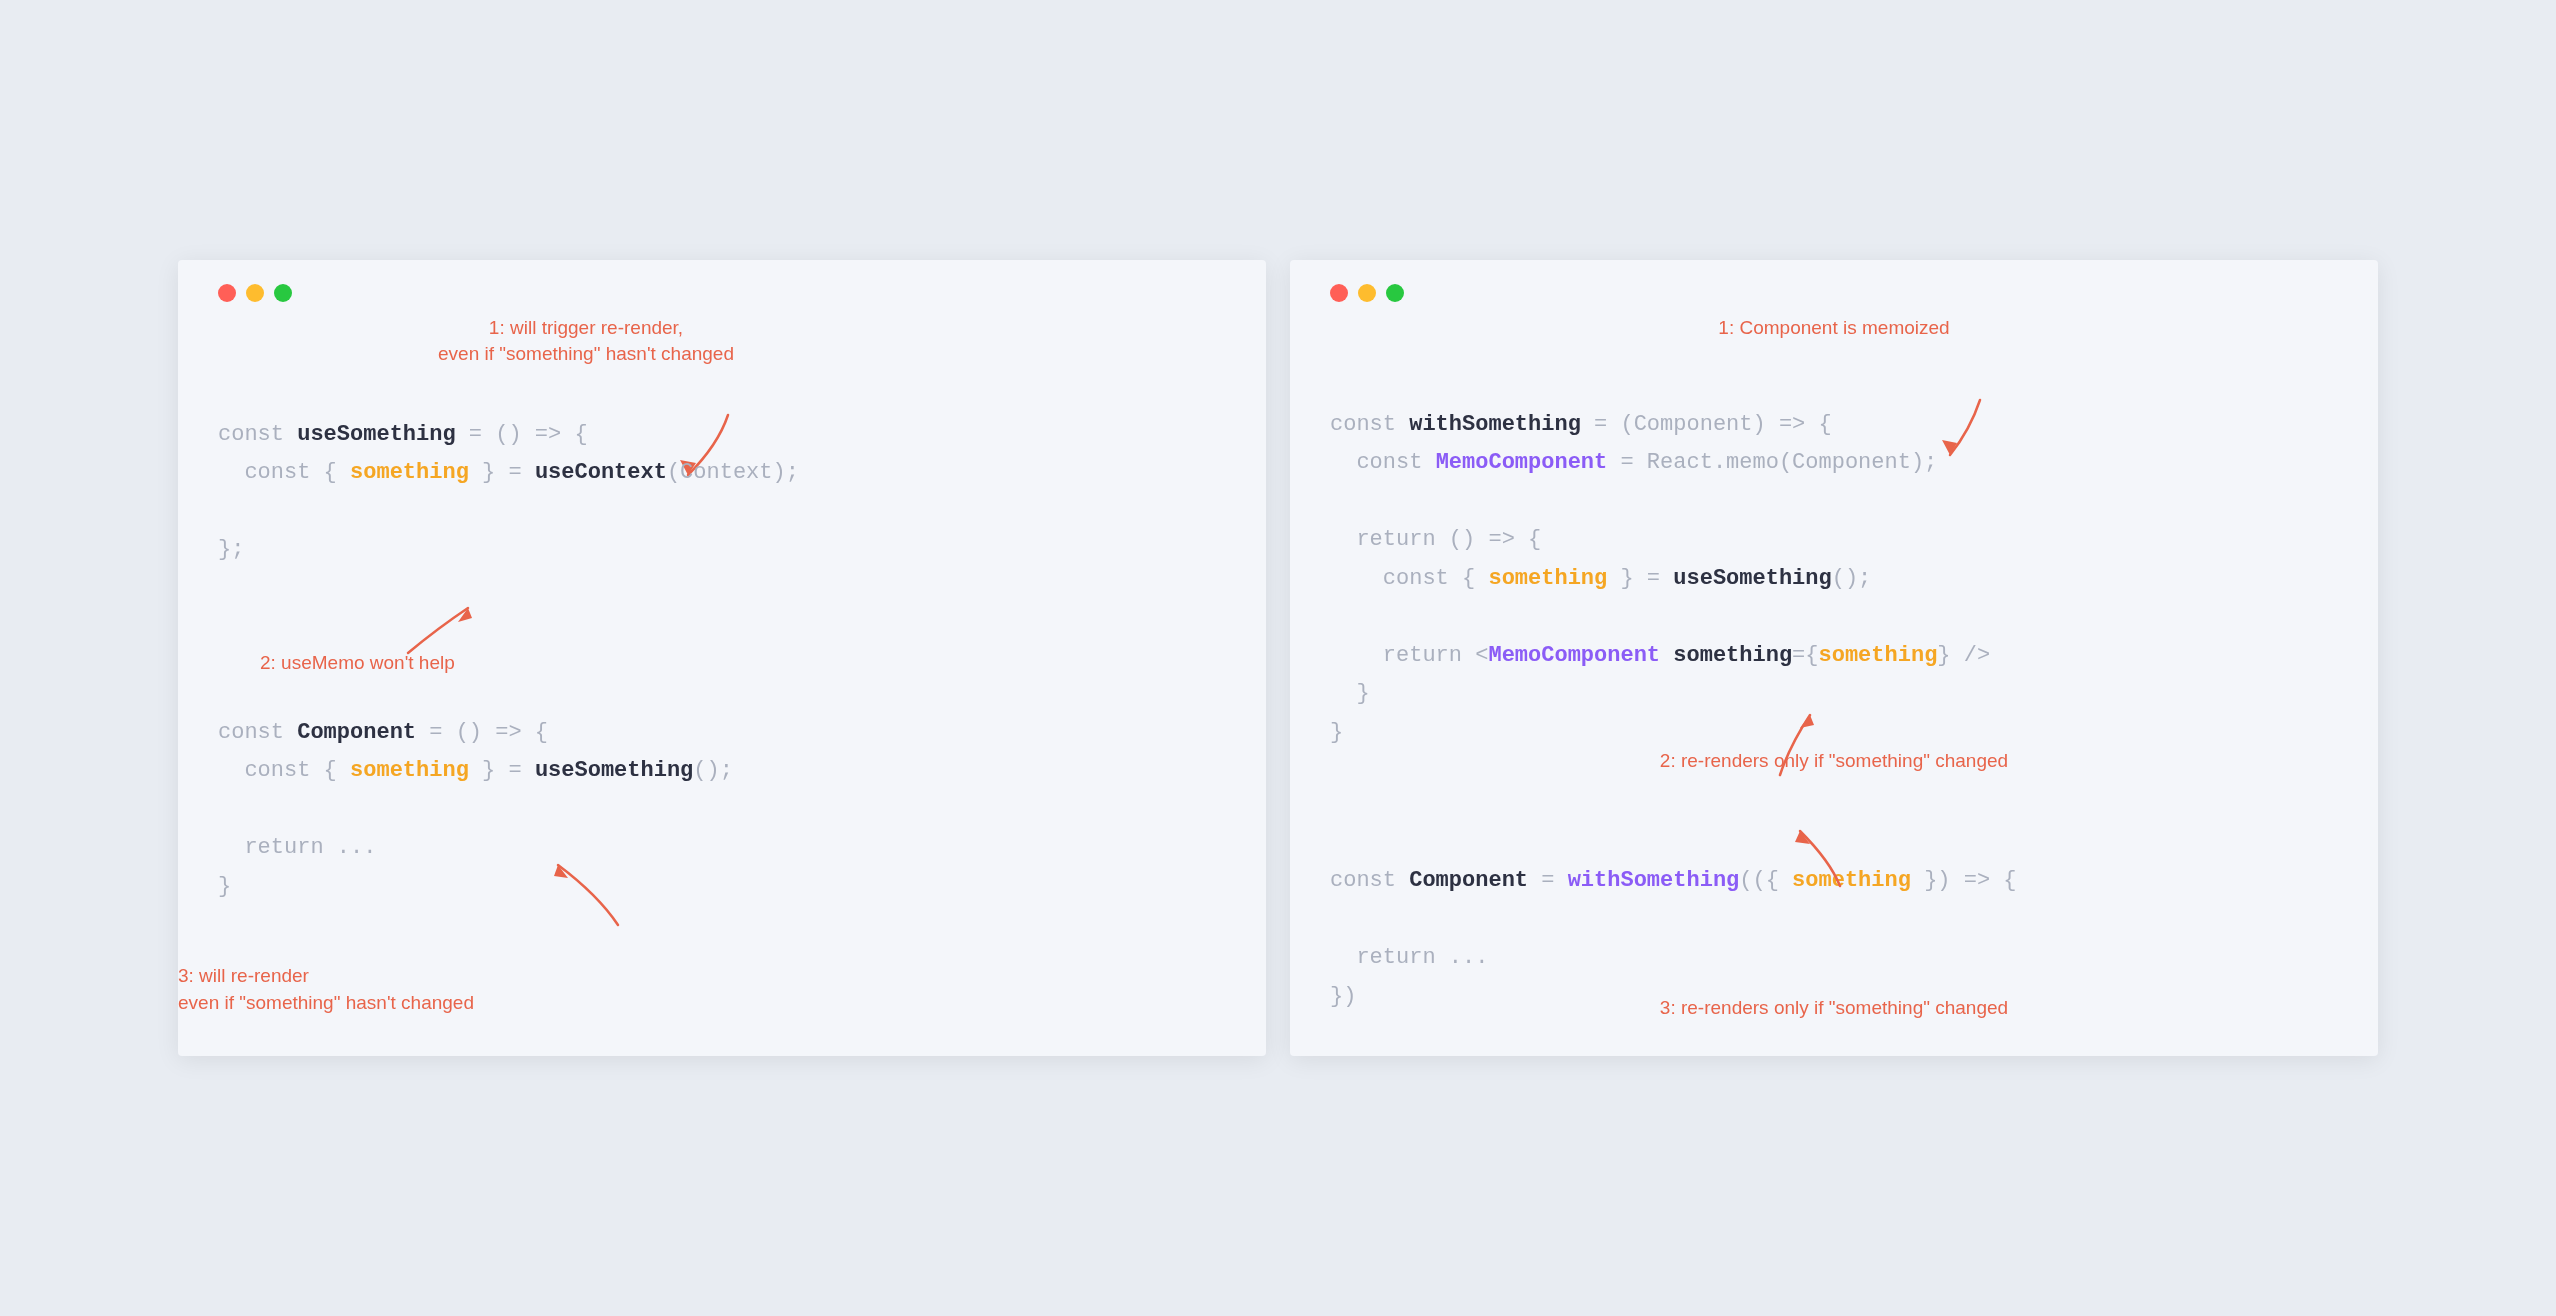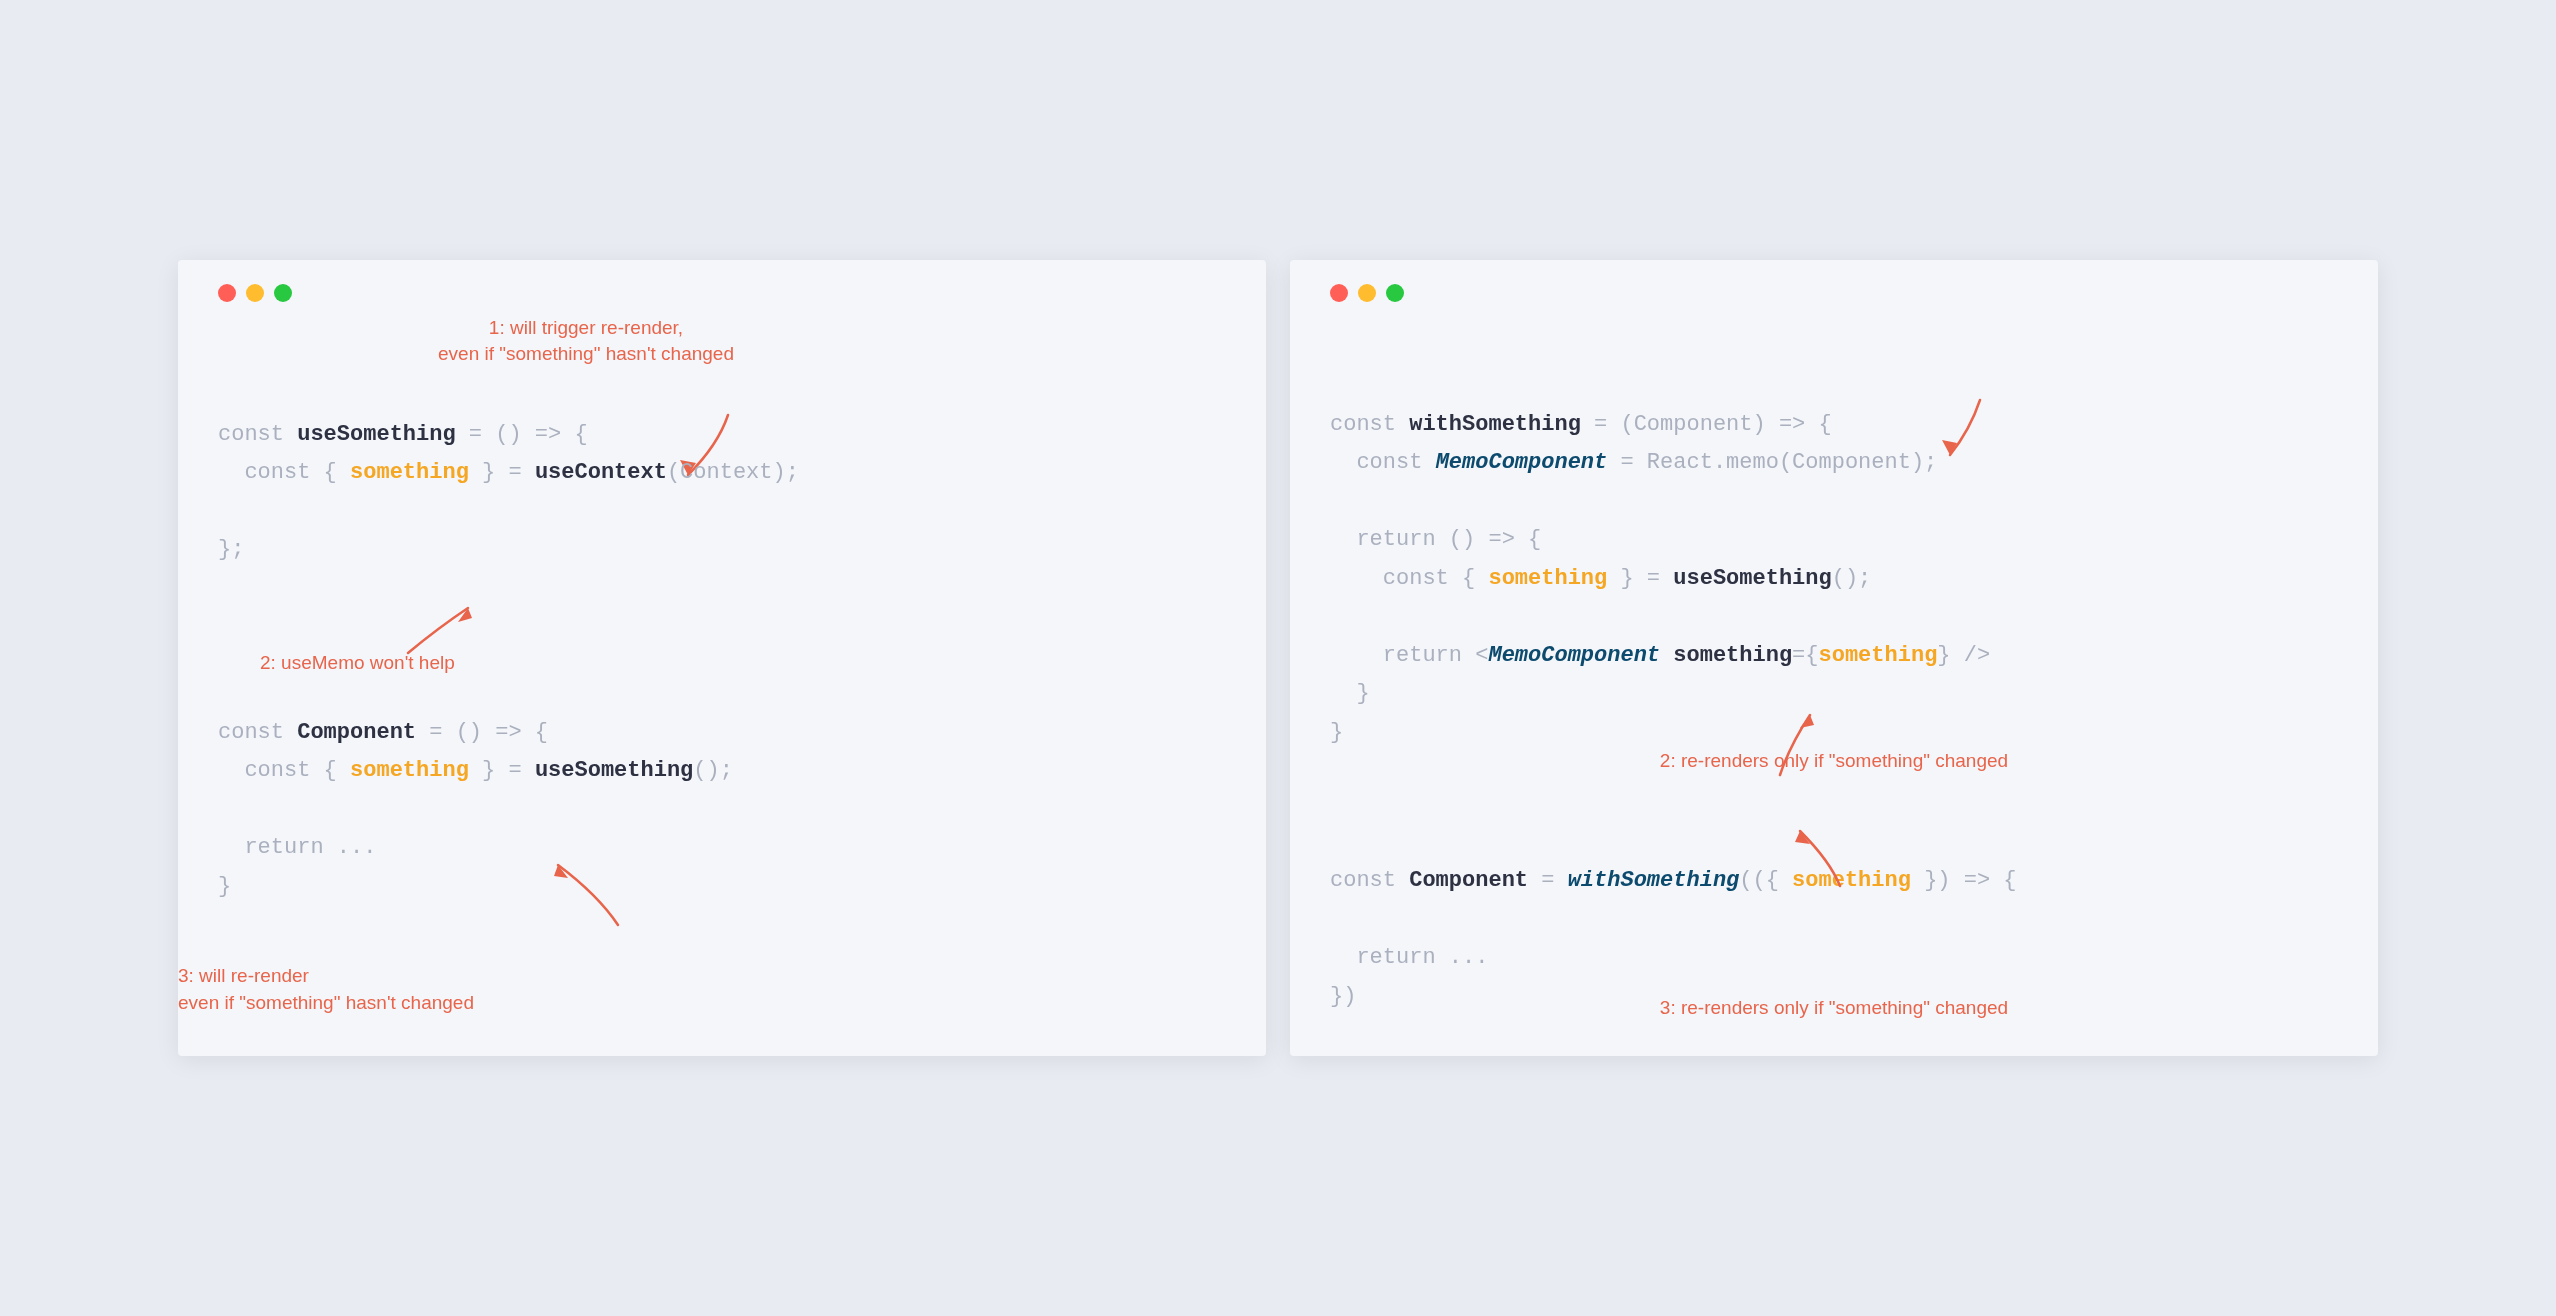--- a/index.html
+++ b/index.html
@@ -53,21 +53,21 @@
     }
 
     .code-line {
       white-space: pre;
       display: block;
     }
 
     .c-gray { color: #aab0be; }
     .c-dark { color: #2d3142; font-weight: 700; }
     .c-orange { color: #f5a623; font-weight: 700; }
-    .c-blue { color: #0c4a6e; font-weight: 700; font-style: italic; }
+    .c-blue { color: #8b5cf6; font-weight: 700; }
 
     .annotation {
       position: absolute;
       font-family: 'Comic Sans MS', 'Chalkboard SE', cursive, sans-serif;
       color: #e8644a;
       font-size: 19px;
       line-height: 1.4;
       text-align: center;
     }
 
@@ -135,20 +135,23 @@
 
   </div>
 
   <div class="window">
     <div class="traffic-lights">
       <div class="traffic-light tl-red"></div>
       <div class="traffic-light tl-yellow"></div>
       <div class="traffic-light tl-green"></div>
     </div>
 
+    <div class="annotation" style="top: 55px; left: 0; right: 0; text-align: center;">
+      1: Component is memoized
+    </div>
 
     <svg style="position:absolute; top:130px; left:640px; pointer-events:none;" width="80" height="70">
       <path d="M 50 10 Q 40 40 20 65" stroke="#e8644a" stroke-width="2.5" fill="none" stroke-linecap="round"></path>
       <polygon points="20,65 12,50 27,53" fill="#e8644a"></polygon>
     </svg>
 
     <div class="code-area" style="margin-top: 104px;">
       <span class="code-line"><span class="c-gray">const </span><span class="c-dark">withSomething</span><span class="c-gray"> = (Component) =&gt; {</span></span>
       <span class="code-line"><span class="c-gray">  const </span><span class="c-blue">MemoComponent</span><span class="c-gray"> = React.memo(Component);</span></span>
       <span class="code-line"> </span>

